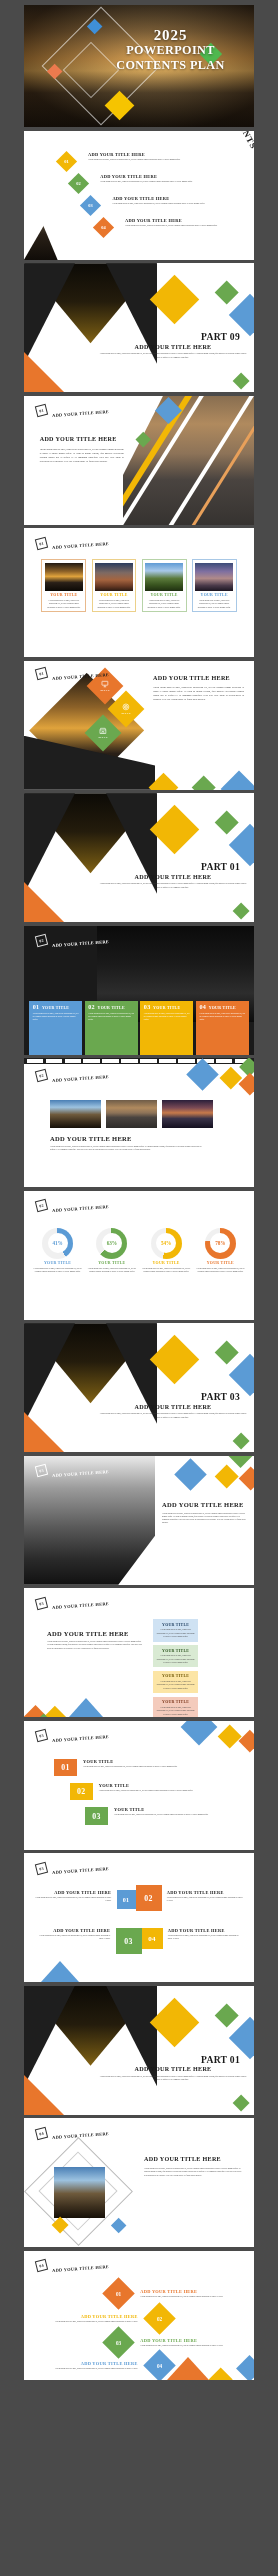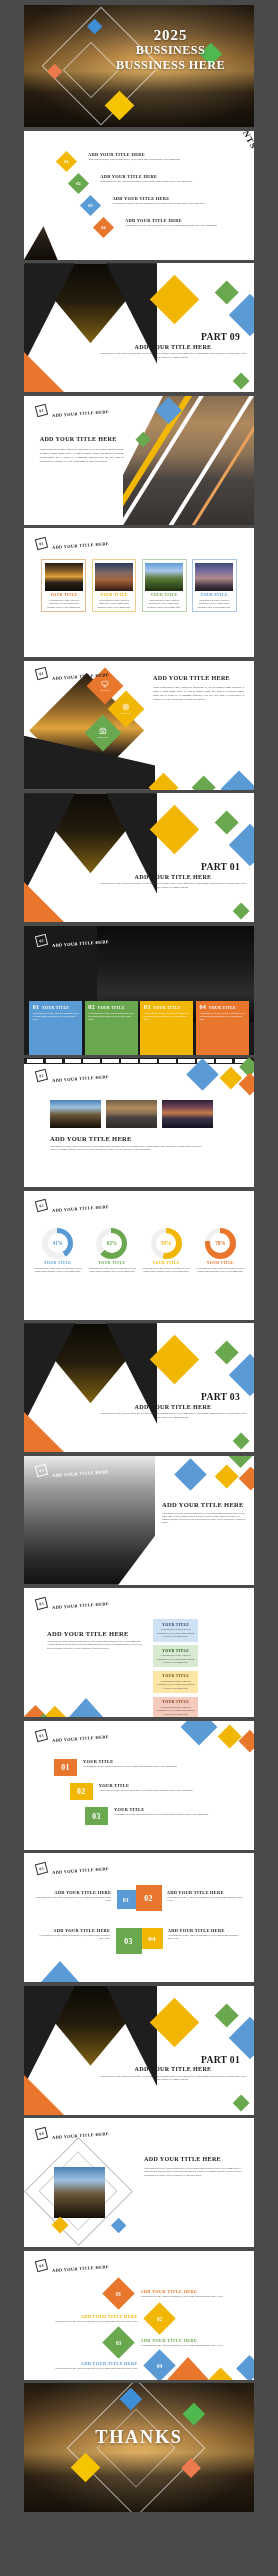--- a/index.html
+++ b/index.html
@@ -67,22 +67,22 @@
   <div class="ph-sunset" style="position:absolute;inset:0;"></div>
   <div style="position:absolute;inset:0;background:radial-gradient(ellipse at 55% 42%, rgba(255,220,150,.30), rgba(20,14,8,.55) 75%);"></div>
   <div style="position:absolute;left:35px;top:19px;width:84px;height:84px;border:0.9px solid rgba(255,255,255,.6);transform:rotate(45deg);"></div>
   <div style="position:absolute;left:47px;top:45px;width:40px;height:40px;border:0.9px solid rgba(255,255,255,.5);transform:rotate(45deg);"></div>
   <div class="dia" style="left:65px;top:15.7px;width:11.3px;height:11.3px;background:#3f8fd8;"></div>
   <div class="dia" style="left:25px;top:61px;width:11.3px;height:11.3px;background:#ec7a4e;"></div>
   <div class="dia" style="left:179px;top:41px;width:15.7px;height:15.7px;background:#4fb84f;"></div>
   <div class="dia" style="left:85px;top:90px;width:21px;height:21px;background:#f6c400;"></div>
   <div style="position:absolute;left:70px;top:23px;right:7px;text-align:center;color:#fff;">
     <div class="hd" style="font-size:15px;color:#fff;line-height:1;text-shadow:0 0.9px 2.6px rgba(0,0,0,.5);letter-spacing:0.9px;">2025</div>
-    <div class="hd" style="font-size:12.2px;color:#fff;line-height:1.25;text-shadow:0 0.9px 2.6px rgba(0,0,0,.5);letter-spacing:0.4px;">BUSSINESS</div>
-    <div class="hd" style="font-size:12.2px;color:#fff;line-height:1.15;text-shadow:0 0.9px 2.6px rgba(0,0,0,.5);letter-spacing:0.4px;">BUSSINESS HERE</div>
+    <div class="hd" style="font-size:12.2px;color:#fff;line-height:1.25;text-shadow:0 0.9px 2.6px rgba(0,0,0,.5);letter-spacing:0.4px;">POWERPOINT</div>
+    <div class="hd" style="font-size:12.2px;color:#fff;line-height:1.15;text-shadow:0 0.9px 2.6px rgba(0,0,0,.5);letter-spacing:0.4px;">CONTENTS PLAN</div>
   </div>
 </div>
 
 <div class="slide">
   <div style="position:absolute;left:0;top:0;width:96px;height:129px;overflow:hidden;">
     <div class="ph-city" style="position:absolute;inset:0;clip-path:polygon(0 38%,62% 148%,0 148%);"></div>
     <div style="position:absolute;inset:0;clip-path:polygon(0 0,78% 0,0 100%);background:#fff;"></div>
   </div>
   <div class="hd" style="position:absolute;right:-5.2px;top:15.7px;font-size:8.7px;transform:rotate(62deg);transform-origin:right top;letter-spacing:0.9px;white-space:nowrap;">CONTENTS</div>
 
@@ -600,26 +600,15 @@
       <span style="position:absolute;inset:0;display:flex;align-items:center;justify-content:center;transform:rotate(-45deg);color:#fff;font-size:5.2px;font-weight:bold;font-family:'Liberation Serif',serif;">04</span>
     </div>
     <div style="flex:1;"></div>
   </div>
 
   <div class="tri" style="right:45px;bottom:0;border-left:21px solid transparent;border-right:21px solid transparent;border-bottom:23px solid #e8762c;"></div>
   <div class="dia" style="right:24.4px;bottom:-8.7px;width:17.4px;height:17.4px;background:#f2b705;"></div>
   <div class="dia" style="right:-5.2px;bottom:1.7px;width:19px;height:19px;background:#5b9bd5;"></div>
 </div>
 
-<div class="slide" style="height:129px;margin-bottom:7px;">
-  <div class="ph-sunset" style="position:absolute;inset:0;"></div>
-  <div style="position:absolute;inset:0;background:radial-gradient(ellipse at 50% 45%, rgba(255,225,160,.30), rgba(25,18,10,.5) 78%);"></div>
-  <div style="position:absolute;left:63px;top:15.7px;width:98px;height:98px;border:0.9px solid rgba(255,255,255,.6);transform:rotate(45deg);"></div>
-  <div style="position:absolute;left:84px;top:37px;width:56px;height:56px;border:0.9px solid rgba(255,255,255,.45);transform:rotate(45deg);"></div>
-  <div class="dia" style="left:99px;top:7.8px;width:15.7px;height:15.7px;background:#3f8fd8;"></div>
-  <div class="dia" style="left:162px;top:23px;width:15.7px;height:15.7px;background:#4fb84f;"></div>
-  <div class="dia" style="left:51px;top:74px;width:21px;height:21px;background:#f6c400;"></div>
-  <div class="dia" style="left:160px;top:78px;width:14px;height:14px;background:#ec7a4e;"></div>
-  <div class="hd" style="position:absolute;left:0;right:0;top:44px;text-align:center;font-size:18.3px;color:#fff;letter-spacing:1.7px;text-shadow:0 0.9px 3.5px rgba(0,0,0,.45);">THANKS</div>
-</div>
 
 </div>
 
 
 </body></html>

